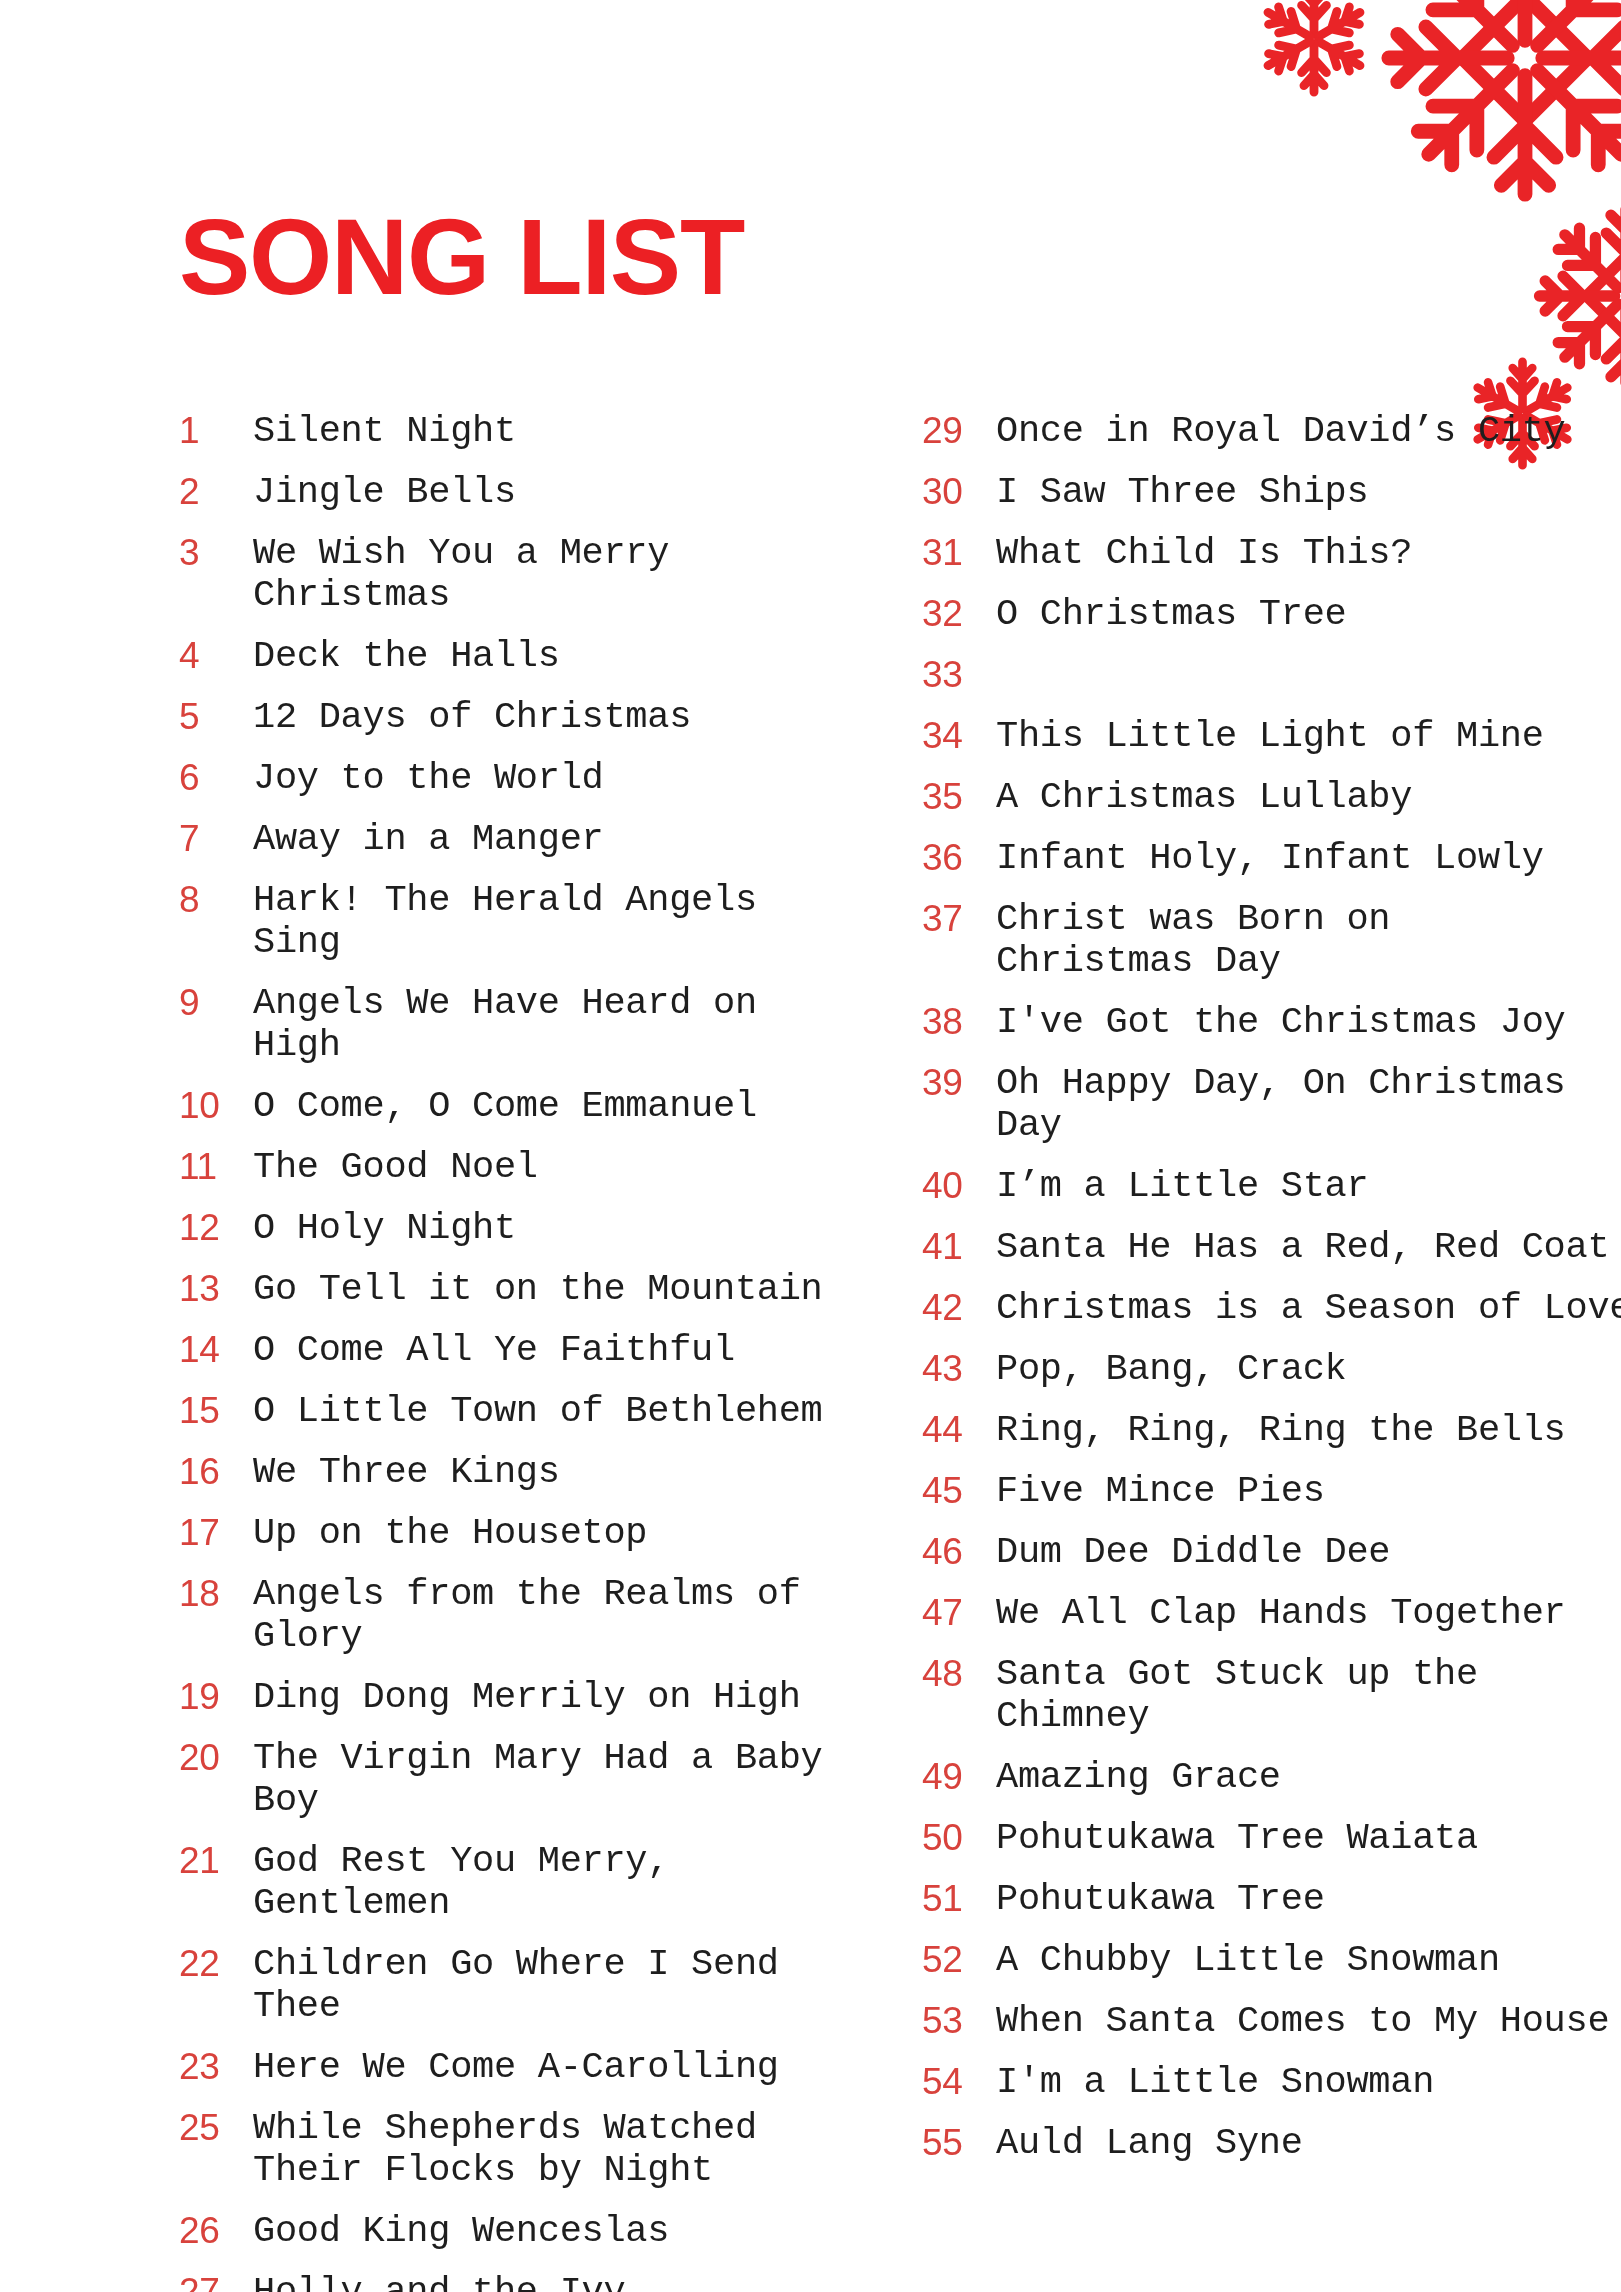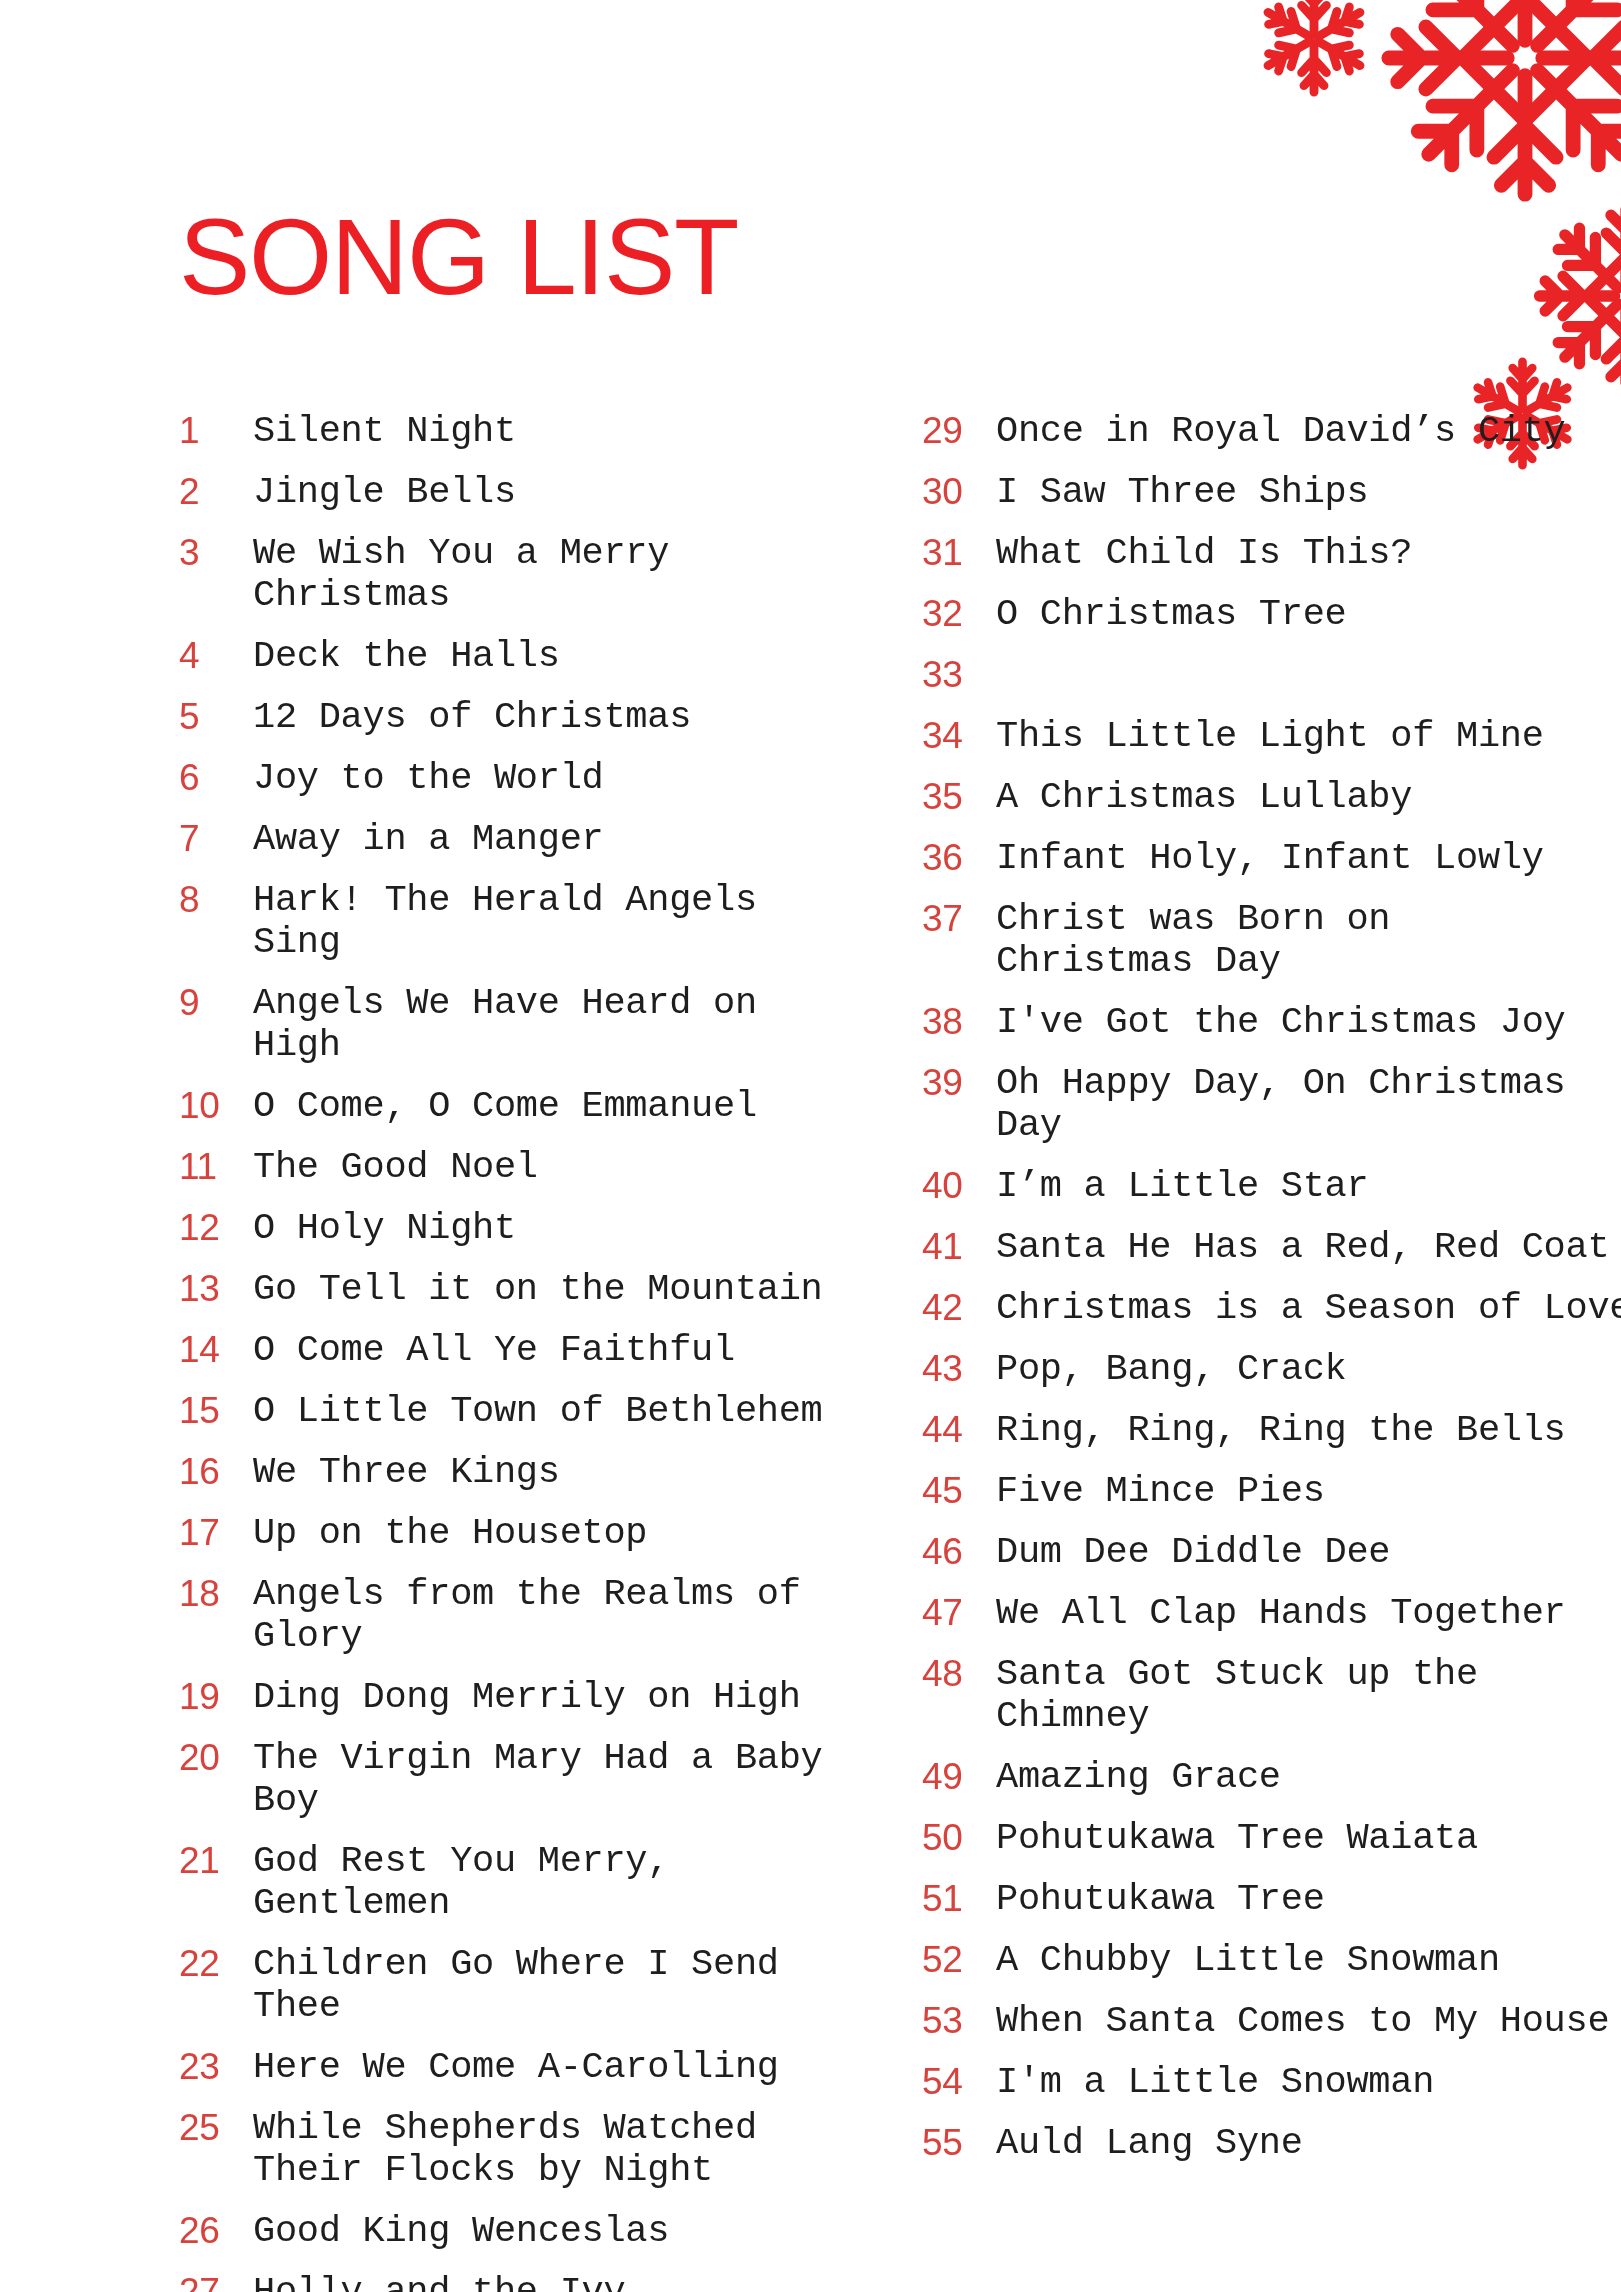--- a/index.html
+++ b/index.html
@@ -18,21 +18,21 @@
     overflow:hidden;
     font-family:"Liberation Sans", sans-serif;
     color:var(--c-text);
   }
   .page-title{
     position:absolute;
     left:179px;
     top:204px;
     font-size:107px;
     line-height:107px;
-    font-weight:400;
+    font-weight:700;
     letter-spacing:-1.3px;
     color:var(--c-title);
     white-space:nowrap;
   }
   .song-col{
     position:absolute;
     top:410px;
     list-style:none;
     font-size:37px;
     line-height:42px;

